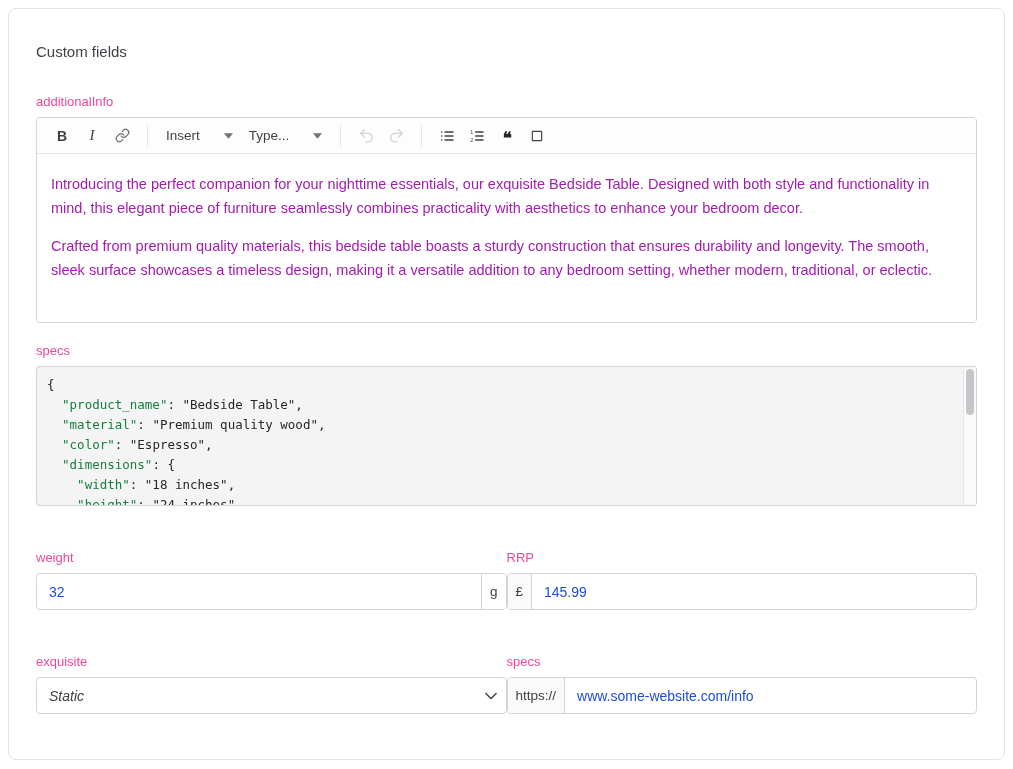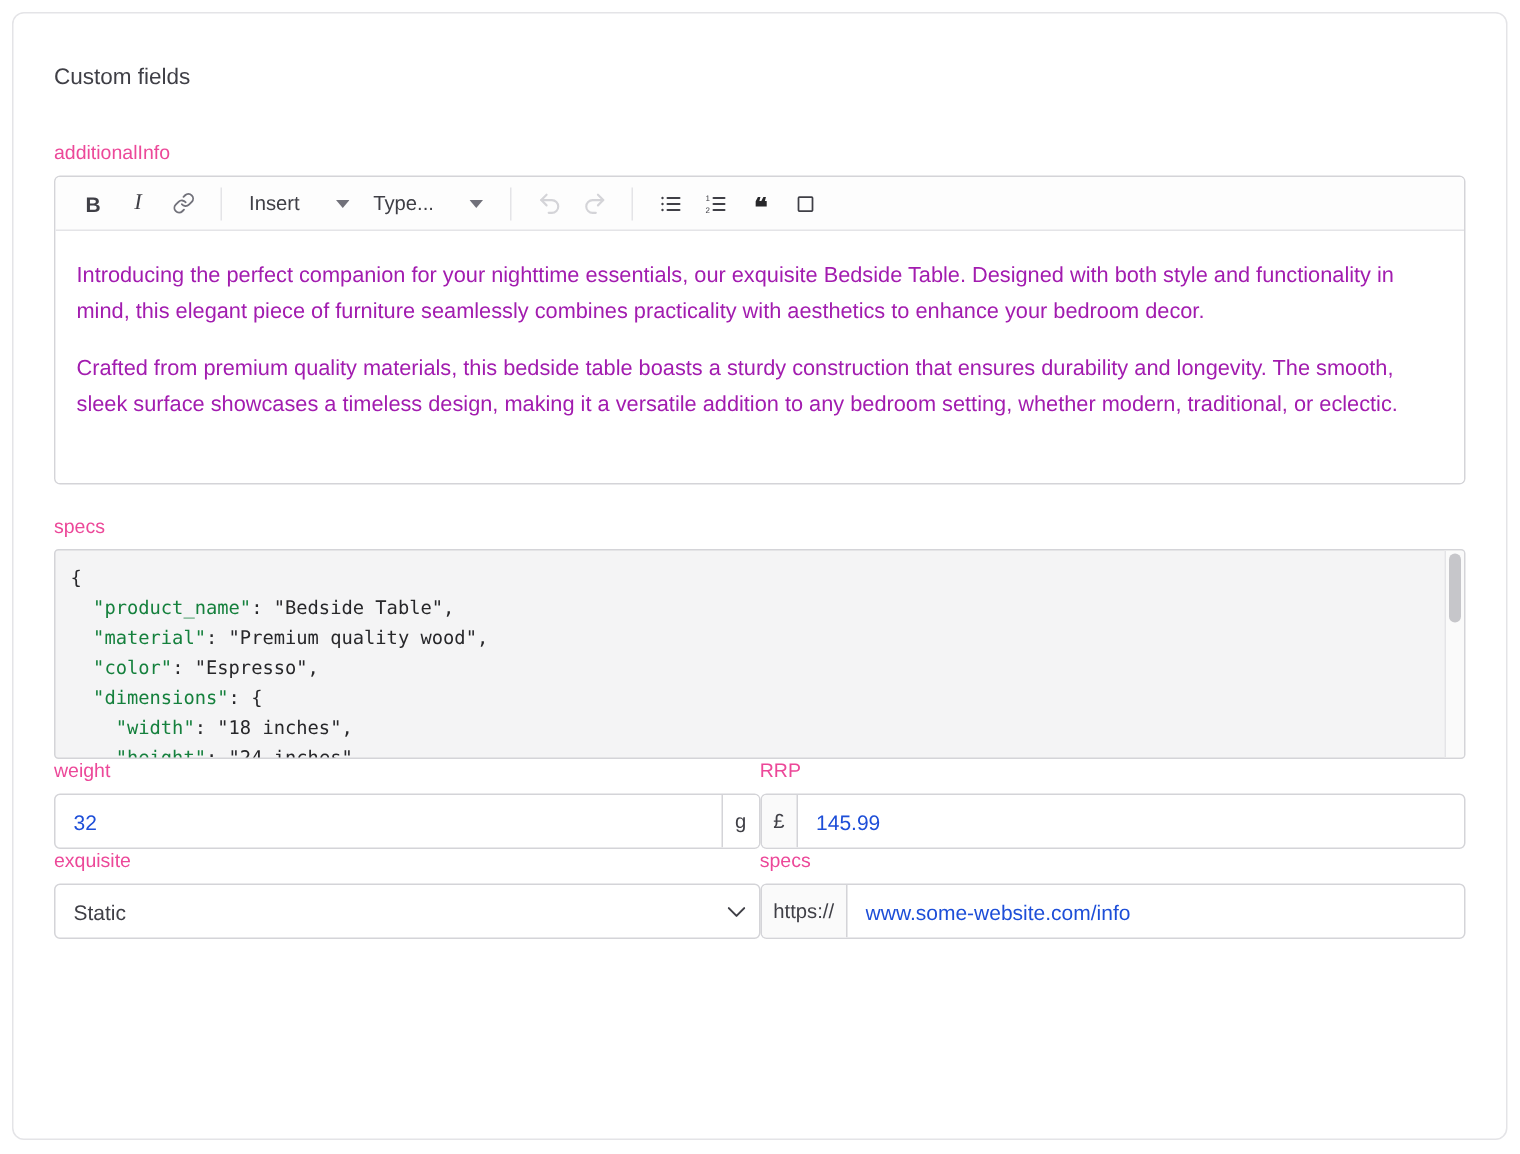--- a/index.html
+++ b/index.html
@@ -121,20 +121,21 @@
     position: absolute;
     top: 2px; right: 2px;
     width: 8px;
     height: 46px;
     background: #c6c6ca;
     border-radius: 4px;
   }
   
   .row {
     display: flex;
+    margin-top: 44px;
   }
   .col { flex: 1; min-width: 0; }
   .input-group {
     display: flex;
     align-items: stretch;
     height: 37px;
     border: 1px solid #d4d4d8;
     border-radius: 4px;
     background: #ffffff;
     overflow: hidden;
@@ -167,20 +168,21 @@
     border: 1px solid #d4d4d8;
     border-radius: 4px;
     background: #ffffff;
     font-size: 14px;
     color: #3f3f46;
     padding: 0 12px;
     appearance: none;
     -webkit-appearance: none;
     font-family: "Liberation Sans", sans-serif;
     outline: none;
+    font-style: italic;
   }
   .select-chevron {
     position: absolute;
     right: 10px; top: 50%;
     transform: translateY(-50%);
     pointer-events: none;
     display: flex;
   }
   svg { display: block; }
 </style>

